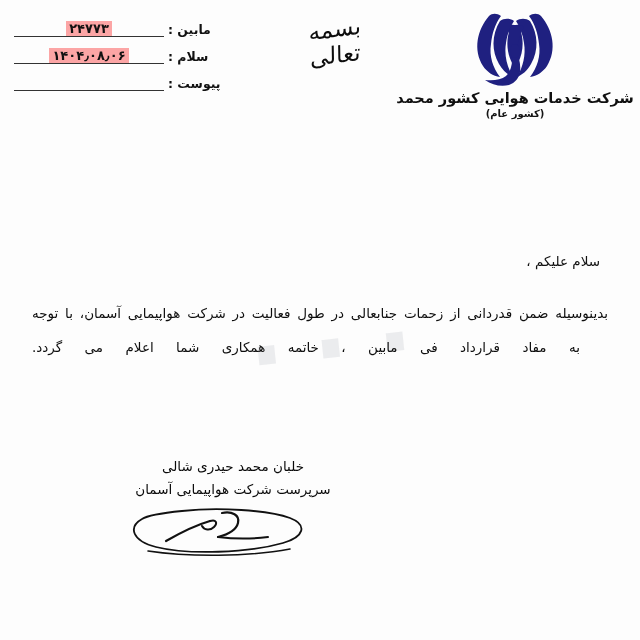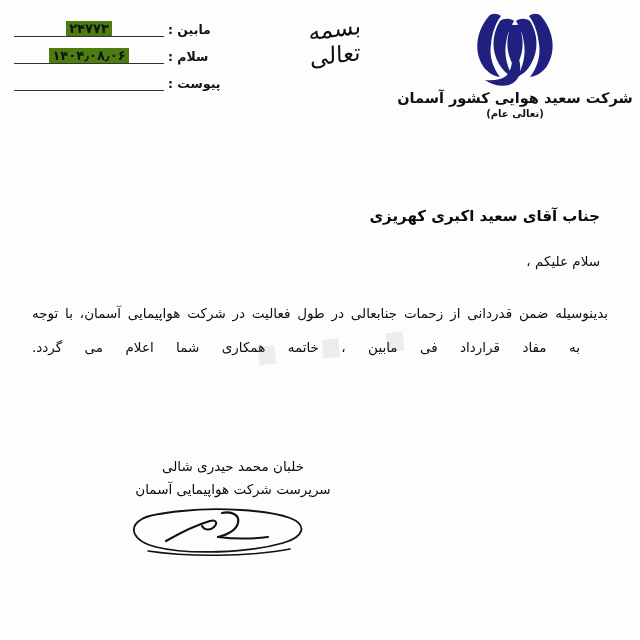--- a/index.html
+++ b/index.html
@@ -91,21 +91,21 @@
   .field-value {
     position: absolute;
     left: 0;
     right: 0;
     bottom: 3px;
     text-align: center;
     font-size: 13px;
     font-weight: bold;
     color: #111;
     letter-spacing: .6px;
-    background: #4d7c0f;
+    background: #fca5a5;
     padding: 0 3px;
     z-index: 2;
     width: max-content;
     margin: 0 auto;
   }
 
   
   .bismillah {
     position: absolute;
     left: 280px;
@@ -260,27 +260,26 @@
 
           <path d="M33 11 C 25 24, 24 40, 32 54 C 36 61, 41 65, 46 67 C 40 57, 37 45, 39 33 C 40 25, 43 17, 47 11 C 43 8, 37 8, 33 11 Z"></path>
 
           <path d="M44 17 C 39 27, 39 41, 45 53 C 47 58, 50 62, 53 65 C 50 55, 49 44, 51 34 C 52 28, 54 22, 57 17 C 53 14, 48 14, 44 17 Z"></path>
 
           <path d="M48 40 C 52 46, 54 54, 53 62 C 52 68, 48 73, 42 75 C 34 77, 25 75, 18 70 C 26 71, 34 70, 39 66 C 44 62, 46 52, 45 43 Z"></path>
 
           <path d="M48 34 C 51 34, 53 37, 53 41 C 53 45, 51 48, 48 48 C 45 48, 43 45, 43 41 C 43 37, 45 34, 48 34 Z"></path>
         </g>
       </svg>
-      <div class="logo-name">شرکت سعید هوایی کشور آسمان</div>
-      <div class="logo-sub">(تعالی عام)</div>
+      <div class="logo-name">شرکت خدمات هوایی کشور محمد</div>
+      <div class="logo-sub">(کشور عام)</div>
     </div>
 
   </div>
 
-  <div class="recipient">جناب آقای سعید اکبری کهریزی</div>
 
   <div class="salutation">سلام علیکم ،</div>
 
   <div class="para">
     <span class="ln ln1">بدینوسیله ضمن قدردانی از زحمات جنابعالی در طول فعالیت در شرکت هواپیمایی آسمان، با توجه</span>
     <span class="ln ln2">به مفاد قرارداد فی مابین ، خاتمه همکاری شما اعلام می گردد.</span>
   </div>
 
   <div class="signature-block">
     <div class="sig-name">خلبان محمد حیدری شالی</div>

